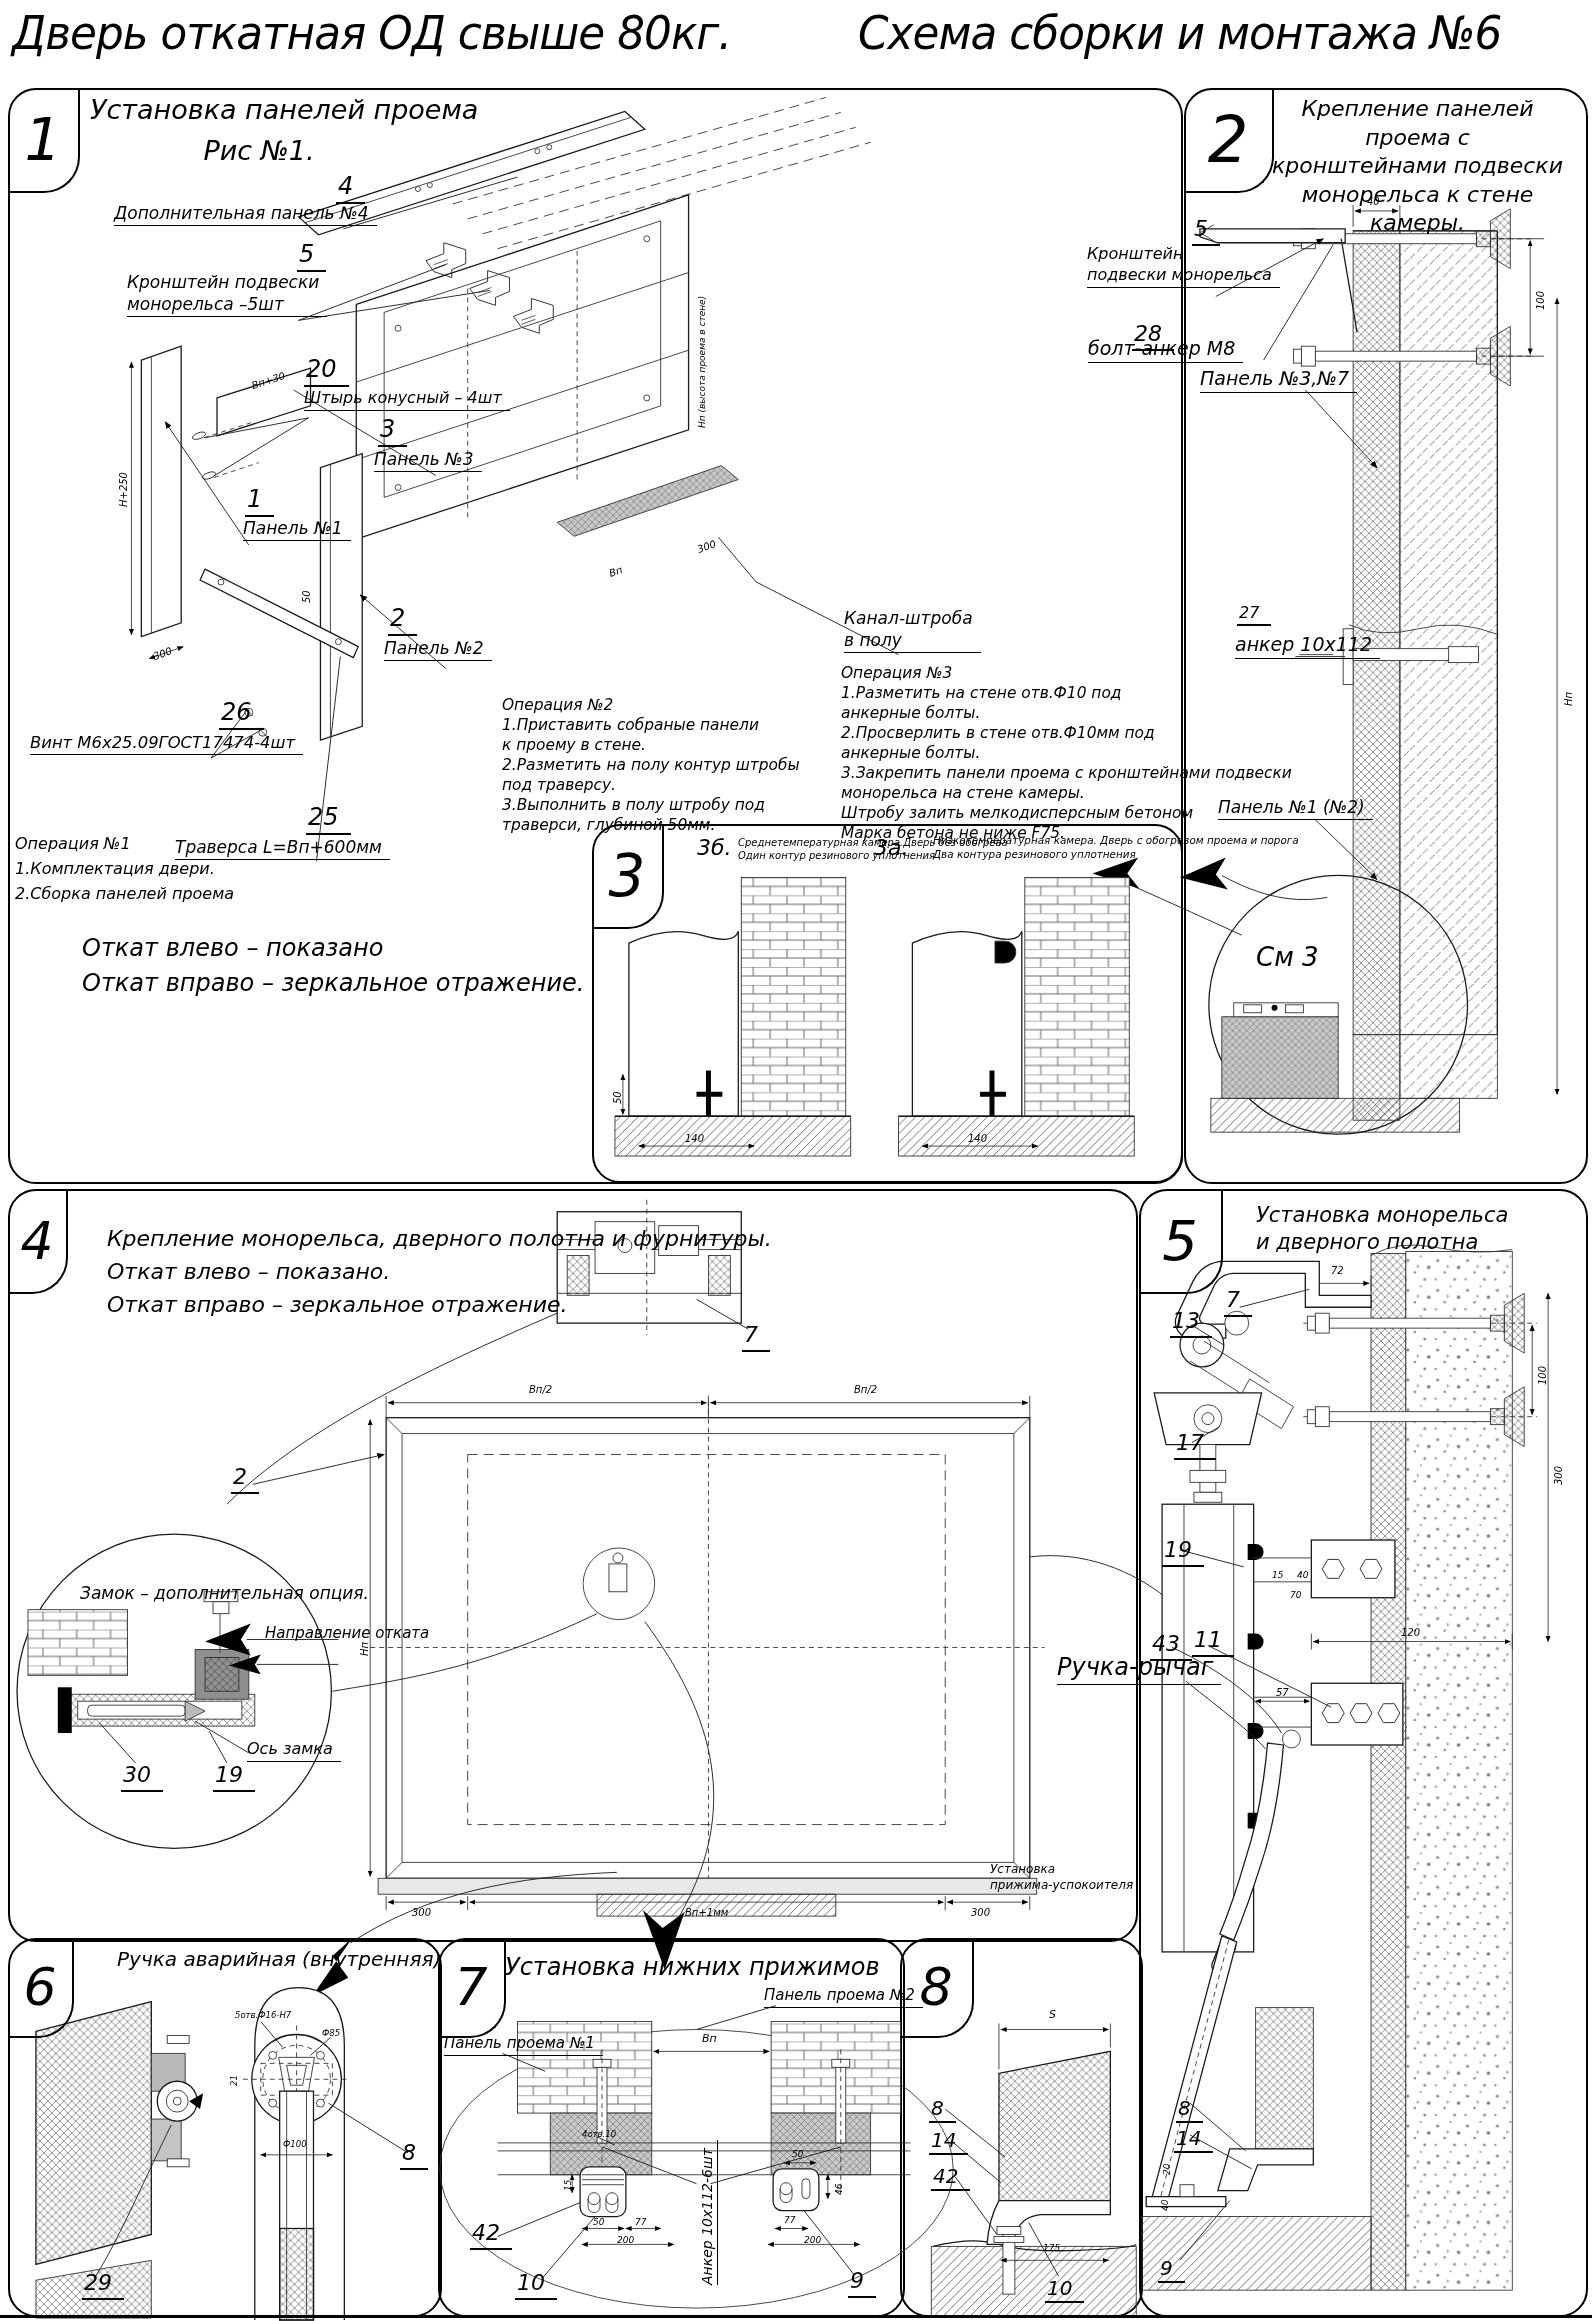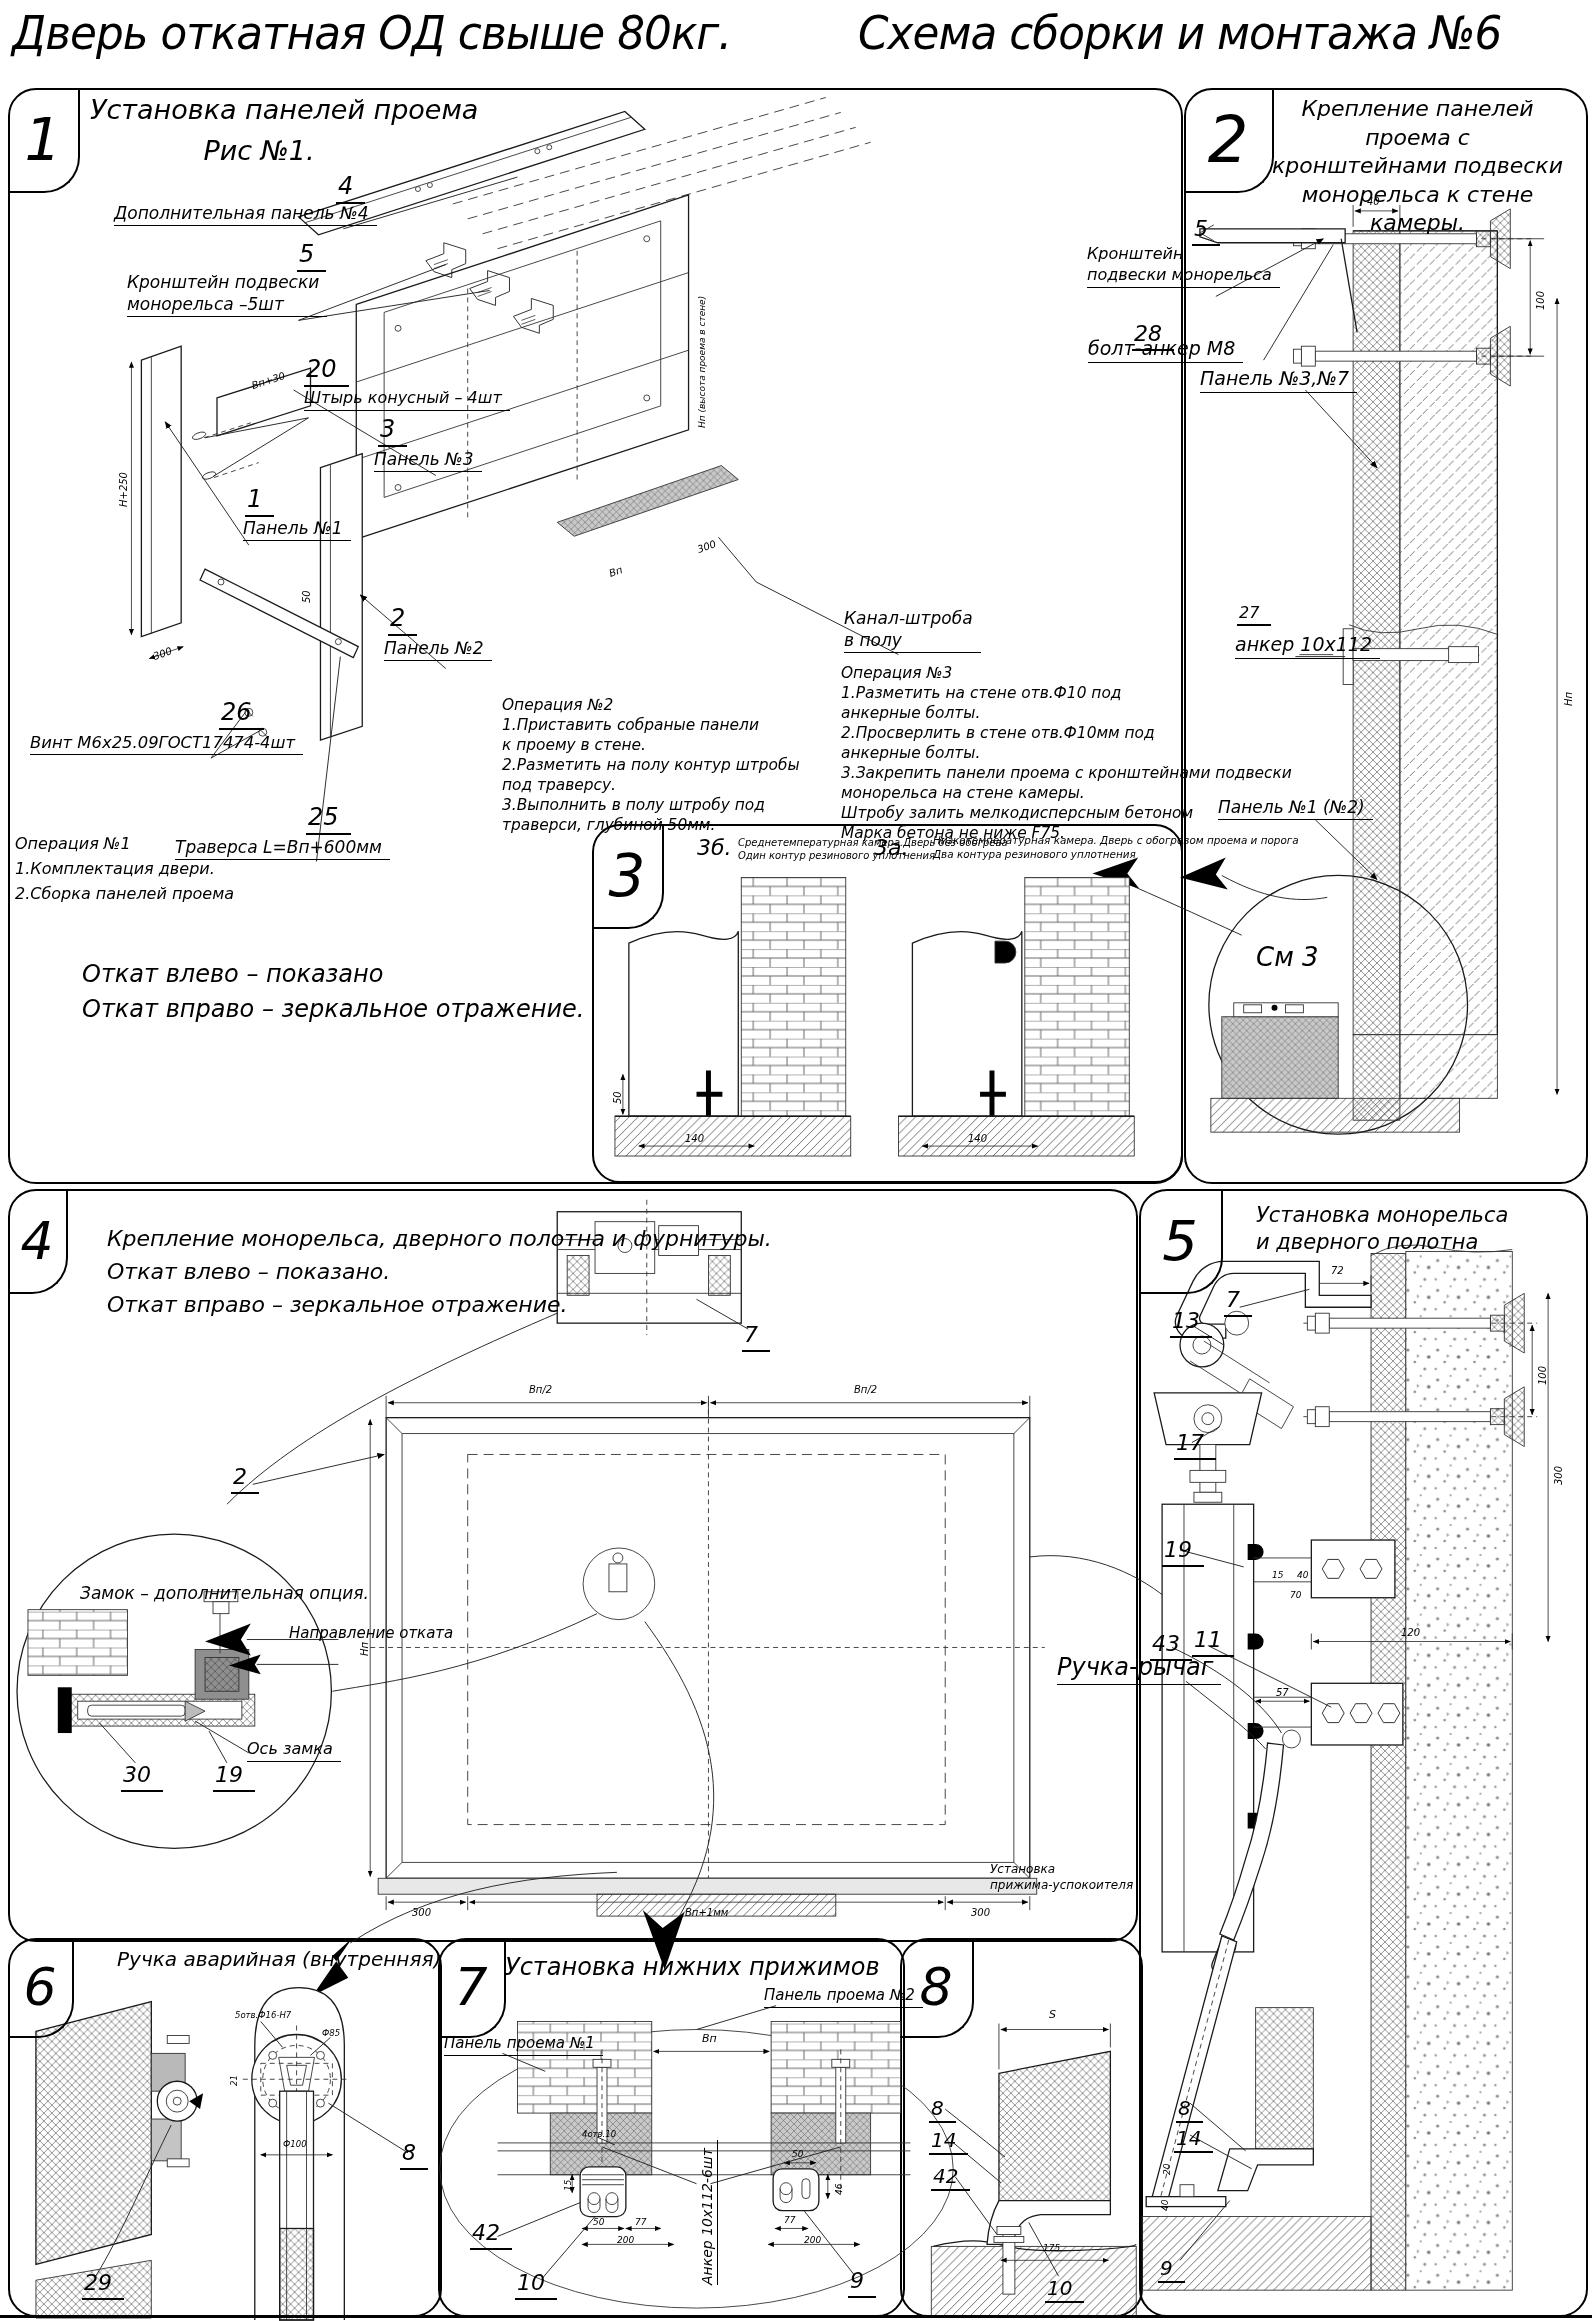--- a/index.html
+++ b/index.html
@@ -467,21 +467,21 @@
 траверси, глубиной 50мм.</div>
   <div class="lb pre" style="left:841px;top:663px;font-size:15.4px;">Операция №3
 1.Разметить на стене отв.Ф10 под
 анкерные болты.
 2.Просверлить в стене отв.Ф10мм  под
 анкерные болты.
 3.Закрепить панели проема с кронштейнами подвески
 монорельса на стене камеры.
 Штробу залить мелкодисперсным бетоном
 Марка бетона не ниже  F75.</div>
-  <div class="lb pre" style="left:82px;top:957px;font-size:24px;line-height:1.45;">Откат влево – показано
+  <div class="lb pre" style="left:82px;top:931px;font-size:24px;line-height:1.45;">Откат влево – показано
 Откат вправо – зеркальное отражение.</div>
   <div class="lb dm" style="left:117px;top:507px;transform:rotate(-90deg);transform-origin:left top;">Н+250</div>
   <div class="lb dm" style="left:153px;top:647px;transform:rotate(-20deg);">300</div>
   <div class="lb dm" style="left:251px;top:374px;transform:rotate(-18deg);">Вп+30</div>
   <div class="lb dm" style="left:300px;top:603px;transform:rotate(-90deg);transform-origin:left top;">50</div>
   <div class="lb dm" style="left:697px;top:428px;font-size:9px;transform:rotate(-90deg);transform-origin:left top;">Нп (высота проема в стене)</div>
   <div class="lb dm" style="left:609px;top:565px;transform:rotate(-19deg);">Вп</div>
   <div class="lb dm" style="left:697px;top:540px;transform:rotate(-19deg);">300</div>
 
   <div class="lb c pre" style="left:1256px;top:95px;width:323px;font-size:22px;">Крепление панелей проема с
@@ -510,21 +510,21 @@
   <div class="lb dm" style="left:685px;top:1132px;">140</div>
   <div class="lb dm" style="left:968px;top:1132px;">140</div>
   <div class="lb dm" style="left:611px;top:1104px;transform:rotate(-90deg);transform-origin:left top;">50</div>
 
   <div class="lb pre" style="left:107px;top:1222px;font-size:22px;line-height:1.5;">Крепление монорельса, дверного полотна и фурнитуры.
 Откат влево – показано.
 Откат вправо – зеркальное отражение.</div>
   <div class="lb pn" style="left:742px;top:1321px;font-size:22px;">7</div>
   <div class="lb pn" style="left:231px;top:1463px;font-size:22px;">2</div>
   <div class="lb" style="left:80px;top:1582px;font-size:17px;">Замок – дополнительная опция.</div>
-  <div class="lb" style="left:265px;top:1624px;font-size:15px;margin-left:24px;">Направление отката</div>
+  <div class="lb" style="left:265px;top:1624px;font-size:15px;">Направление отката</div>
   <div class="lb ul" style="left:247px;top:1739px;font-size:16px;">Ось замка</div>
   <div class="lb pn" style="left:121px;top:1761px;font-size:22px;">30</div>
   <div class="lb pn" style="left:213px;top:1761px;font-size:22px;">19</div>
   <div class="lb dm" style="left:529px;top:1383px;">Вп/2</div>
   <div class="lb dm" style="left:854px;top:1383px;">Вп/2</div>
   <div class="lb dm" style="left:358px;top:1656px;transform:rotate(-90deg);transform-origin:left top;">Нп</div>
   <div class="lb dm" style="left:412px;top:1906px;">300</div>
   <div class="lb dm" style="left:685px;top:1906px;">Вп+1мм</div>
   <div class="lb dm" style="left:971px;top:1906px;">300</div>
 

